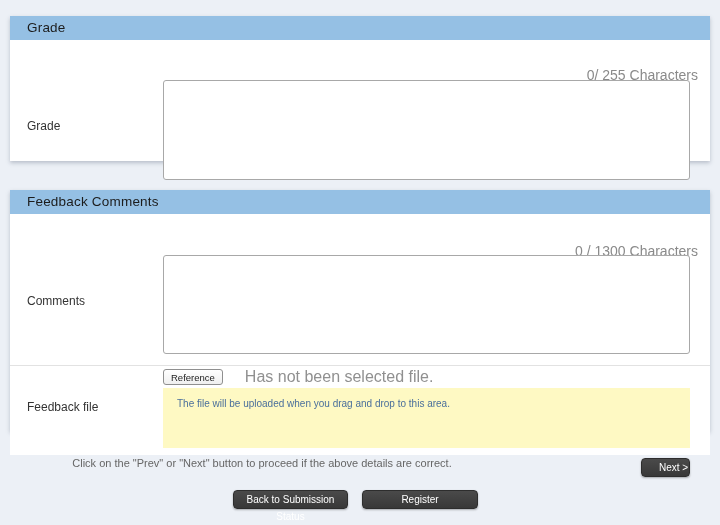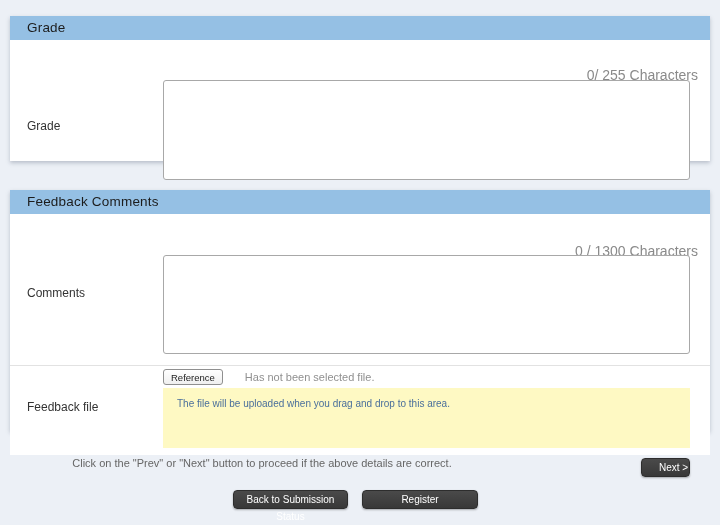--- a/index.html
+++ b/index.html
@@ -60,21 +60,21 @@
   }
 
   #panel-grade { top: 16px; height: 145px; }
   #grade-counter { top: 27px; }
   #grade-textarea { top: 40px; height: 100px; }
   #grade-label { top: 79px; }
 
   #panel-feedback { top: 190px; height: 241px; }
   #comments-counter { top: 29px; }
   #comments-textarea { top: 41px; height: 99px; }
-  #comments-label { top: 72px; text-align: right; }
+  #comments-label { top: 80px; text-align: right; }
 
   .file-row {
     position: absolute;
     left: 0; top: 151px;
     width: 700px; height: 90px;
     border-top: 1px solid #e2e2e2;
     background: #ffffff;
   }
   #file-label { top: 34px; }
   .reference-line {
@@ -88,21 +88,21 @@
   .reference-btn {
     display: inline-block;
     border: 1px solid #8f8f8f;
     border-radius: 3px;
     background: linear-gradient(#ffffff, #efefef);
     font-size: 9.5px;
     color: #222222;
     padding: 1.5px 7px;
     cursor: pointer;
   }
-  .no-file-text { font-size: 11px; color: #909090; }
+  .no-file-text { font-size: 16px; color: #909090; }
   .dropzone {
     position: absolute;
     left: 153px; top: 22px;
     width: 527px; height: 60px;
     background: #fef9c3;
   }
   .dropzone-text {
     position: absolute;
     left: 14px; top: 10px;
     font-size: 10px;

